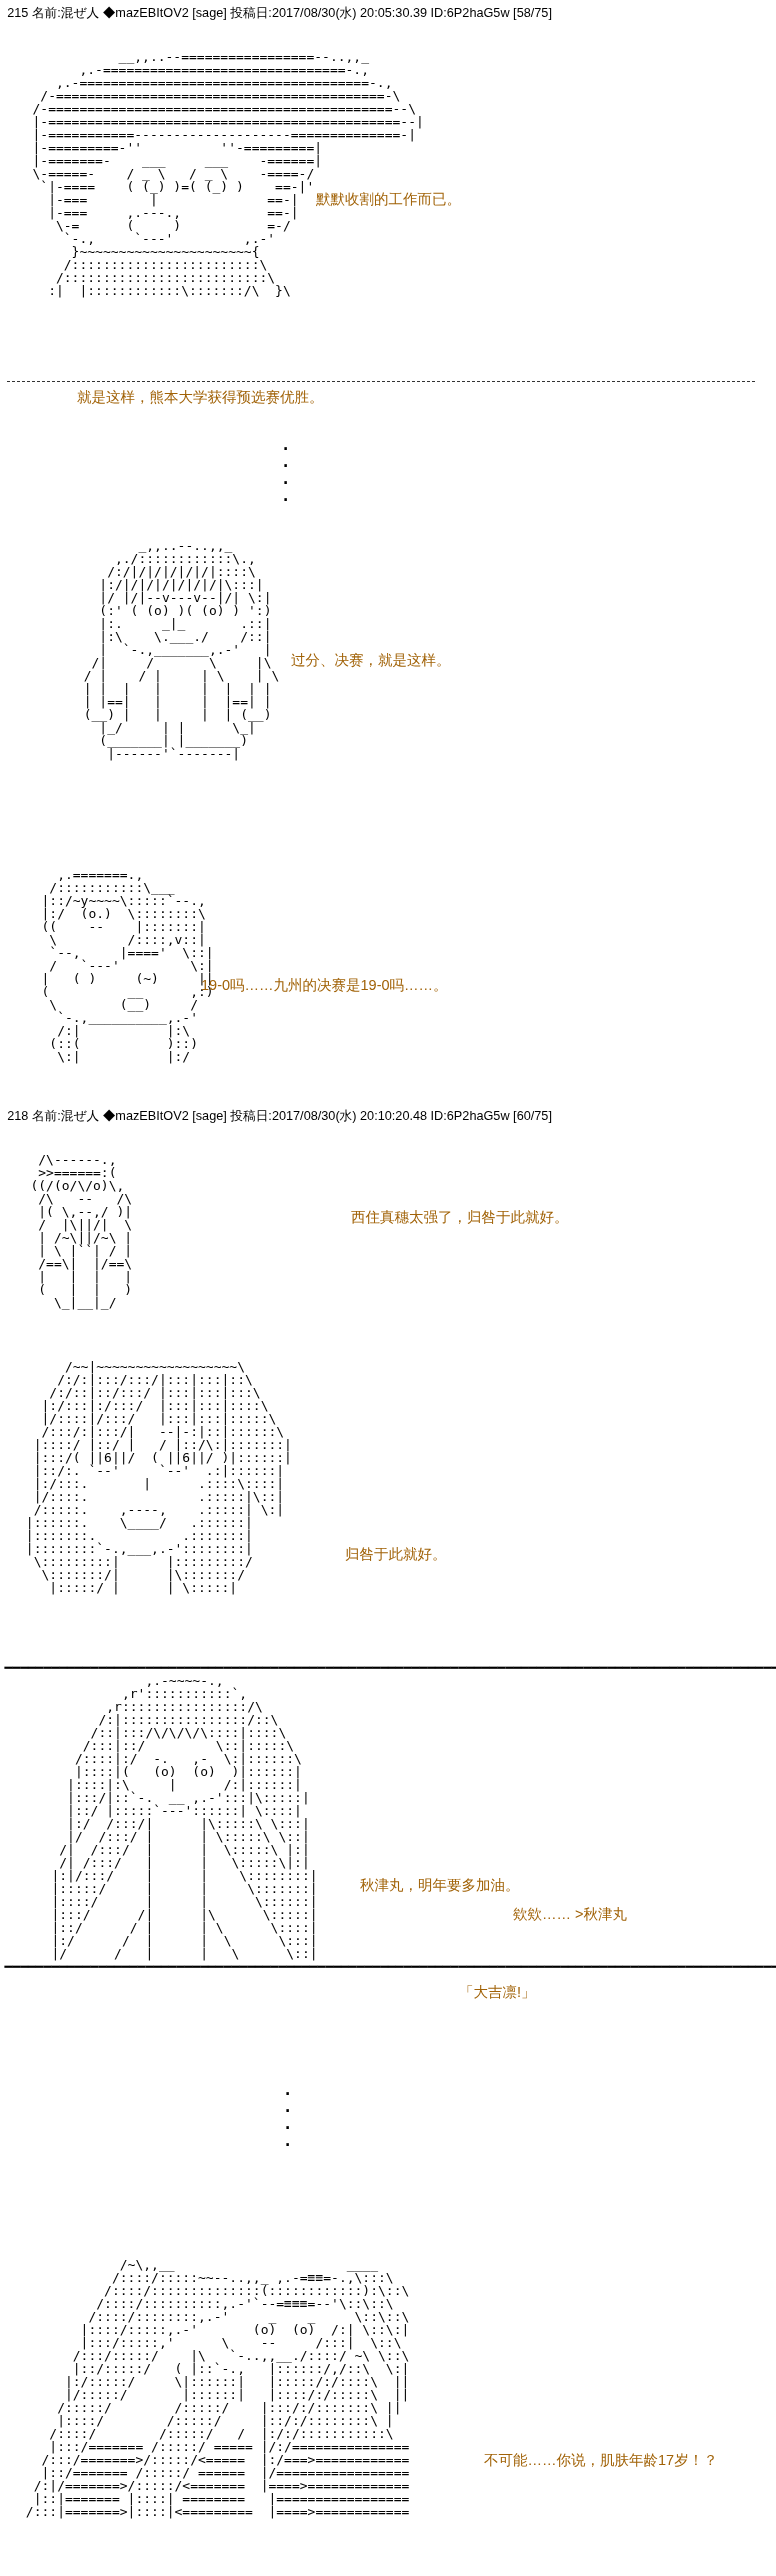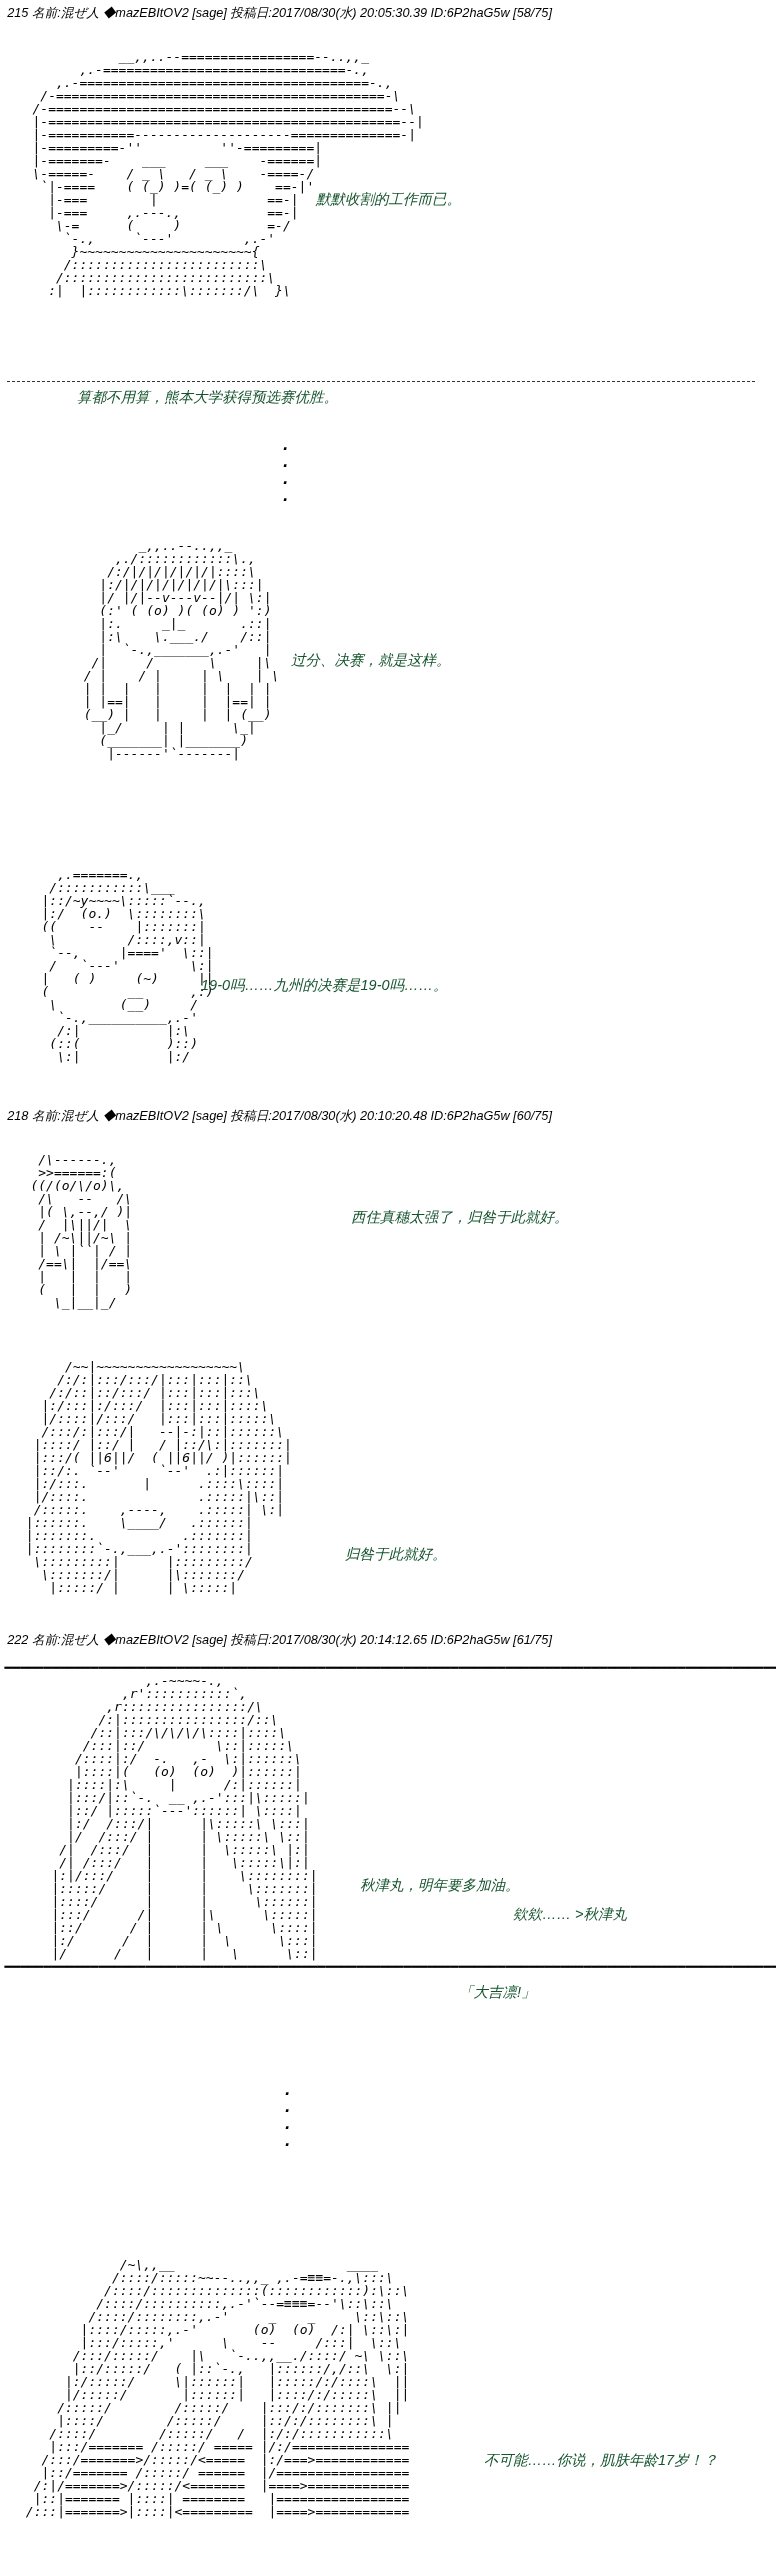--- a/index.html
+++ b/index.html
@@ -1,23 +1,23 @@
 <!DOCTYPE html>
 <html style="font-size:14.5px"><head>
 <meta charset="utf-8">
 <style>
   html,body{margin:0;padding:0;background:#fff;}
   .page{position:relative;width:776px;height:2576px;background:#ffffff;overflow:hidden;
-        font-family:"Liberation Sans",sans-serif;color:#000;font-style:italic;}
+        font-family:"Liberation Sans",sans-serif;color:#000;}
   .page > *{position:absolute;margin:0;}
   .post-header{font-size:12.7px;line-height:16.3px;white-space:pre;color:#000;}
   .aa{font-family:"DejaVu Sans Mono",monospace;font-size:13px;line-height:13px;
       white-space:pre;color:#000;}
   .dots{font-size:15.4px;font-weight:bold;line-height:17px;}
-  .dialogue{font-size:14.5px;line-height:18px;white-space:pre;color:#14532d;}
+  .dialogue{font-size:14.5px;line-height:18px;white-space:pre;color:#a16207;}
   .dashed-sep{border-top:1.8px dashed #333;height:0;}
 </style>
 </head>
 <body>
 
 <div class="page">
 
   <div class="post-header" style="left:7.2px;top:5.4px">215 名前:混ぜ人 ◆mazEBItOV2 [sage] 投稿日:2017/08/30(水) 20:05:30.39 ID:6P2haG5w [58/75]</div>
   <pre class="aa" style="left:9px;top:50px">              __,,..--=================--..,,_
          ,.-===============================-.,
@@ -33,21 +33,21 @@
      |-===        |              ==-|
      |-===     ,.---.,           ==-|
       \-=      (     )           =-/
        `-.,     `---'         ,.-'
         }~~~~~~~~~~~~~~~~~~~~~~{
        /::::::::::::::::::::::::\
       /::::::::::::::::::::::::::\
      :|  |::::::::::::\:::::::/\  }\</pre>
   <div class="dialogue" style="left:316px;top:190px">默默收割的工作而已。</div>
   <div class="dashed-sep" style="left:7.2px;top:381px;width:748px"></div>
-  <div class="dialogue" style="left:77px;top:388px">算都不用算，熊本大学获得预选赛优胜。</div>
+  <div class="dialogue" style="left:77px;top:388px">就是这样，熊本大学获得预选赛优胜。</div>
 
   <pre class="aa dots" style="left:281px;top:437px">.
 .
 .
 .</pre>
   <pre class="aa" style="left:68px;top:539px">         _,,..--..,,_
       ,./::::::::::::\.,
      /:/|/|/|/|/|/|::::\
     |:/|/|/|/|/|/|/|\:::|
     |/ |/|--v---v--|/| \:|
@@ -108,21 +108,20 @@
   |/::::.              .:::::|\::|
   /:::::.    ,----,    .:::::| \:|
  |::::::.    \____/   .::::::|
  |:::::::.           .:::::::|
  |::::::::`-.,___,.-'::::::::|
   \:::::::::|      |:::::::::/
    \:::::::/|      |\:::::::/
     |:::::/ |      | \:::::|</pre>
   <div class="dialogue" style="left:345px;top:1545px">归咎于此就好。</div>
 
-  <div class="post-header" style="left:7.2px;top:1632px">222 名前:混ぜ人 ◆mazEBItOV2 [sage] 投稿日:2017/08/30(水) 20:14:12.65 ID:6P2haG5w [61/75]</div>
   <pre class="aa" style="left:4.5px;top:1661px">━━━━━━━━━━━━━━━━━━━━━━━━━━━━━━━━━━━━━━━━━━━━━━━━━━━━━━━━━━━━━━━━━━━━━━━━━━━━━━━━━━━━━━━━━━━━━━━━━━━━━━━━━━━━
                   ,.-~~~~-.,
                ,r':::::::::::`,
              ,r::::::::::::::::/\
             /:|::::::::::::::::/::\
            /::|:::/\/\/\/\::::|::::\
           /:::|::/         \::|:::::\
          /::::|:/  -.   ,-  \:|::::::\
          |::::|(   (o)  (o)  )|::::::|
         |::::|:\     |      /:|::::::|

